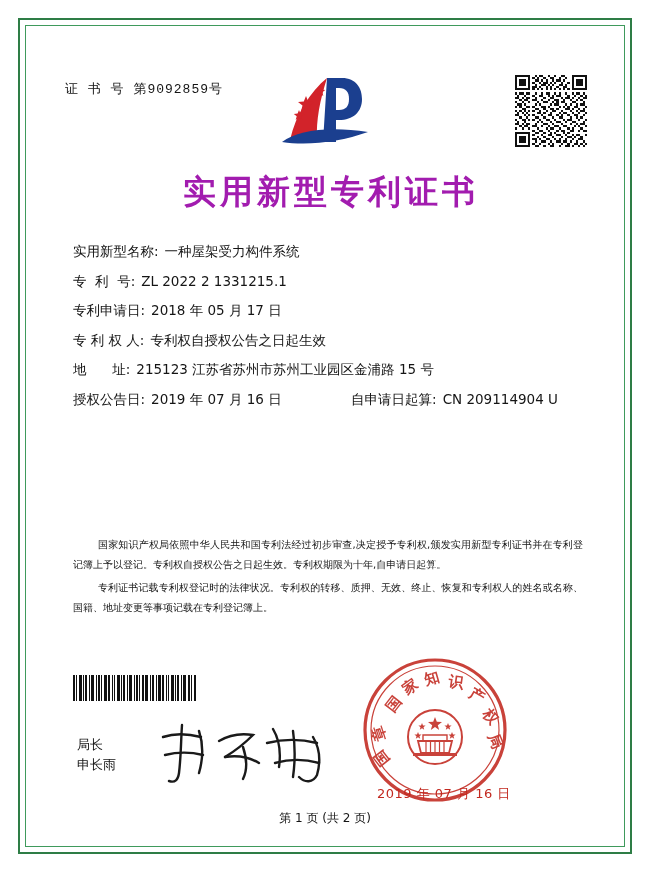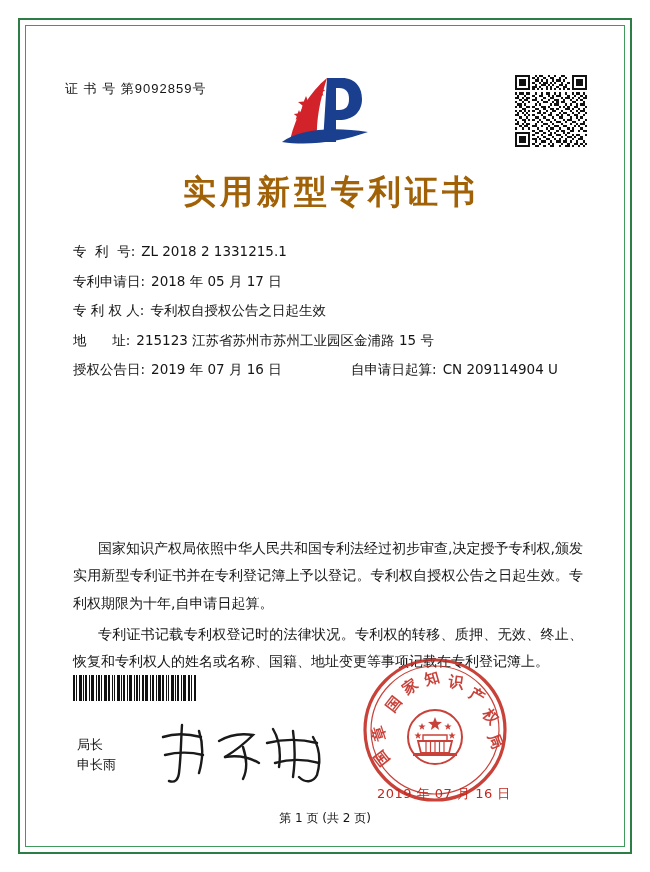--- a/index.html
+++ b/index.html
@@ -45,21 +45,21 @@
     bottom: 25px;
   }
 
   
   .cert-no {
     position: absolute;
     left: 40px;
     top: 55px;
     font-size: 13px;
     letter-spacing: 1px;
-    font-family: Liberation Sans, sans-serif;
+    font-family: Liberation Mono, monospace;
     color: #141414;
   }
   .logo {
     position: absolute;
     left: 50%;
     top: 45px;
     transform: translateX(-50%);
     width: 110px;
     height: 78px;
   }
@@ -74,21 +74,21 @@
   .main-title {
     position: absolute;
     left: 0;
     right: 0;
     top: 145px;
     text-align: center;
     font-size: 33px;
     letter-spacing: 4px;
     font-weight: bold;
     font-family: Liberation Sans, sans-serif;
-    color: #a16207;
+    color: #a21caf;
     padding-left: 12px;
   }
 
   
   .fields {
     position: absolute;
     left: 48px;
     right: 40px;
     top: 218px;
   }
@@ -119,21 +119,21 @@
   .field-value2 {
     margin-left: 6px;
   }
 
   
   .paras {
     position: absolute;
     left: 48px;
     right: 42px;
     top: 510px;
-    font-size: 14px;
+    font-size: 10px;
     line-height: 1.95;
     font-family: "DejaVu Sans", sans-serif;
     color: #161616;
     text-align: justify;
   }
   .para {
     margin: 0 0 4px 0;
     text-indent: 25px;
   }
 
@@ -280,22 +280,26 @@
           <path d="M8 31h1v1H8zM11 31h1v1h-1zM15 31h1v1h-1zM17 31h1v1h-1zM21 31h1v1h-1zM24 31h1v1h-1zM27 31h2v1h-2zM30 31h1v1h-1zM32 31h1v1h-1z"></path>
           <path d="M9 32h2v1H9zM13 32h1v1h-1zM16 32h2v1h-2zM20 32h1v1h-1zM23 32h2v1h-2zM26 32h1v1h-1zM29 32h1v1h-1zM31 32h1v1h-1z"></path>
         </g>
       </svg>
     </div>
 
     <div class="main-title">实用新型专利证书</div>
 
     <div class="fields">
       <div class="field-row">
+        <span class="field-label">实用新型名称:</span>
+        <span class="field-value">一种屋架受力构件系统</span>
+      </div>
+      <div class="field-row">
         <span class="field-label">专  利  号:</span>
-        <span class="field-value">ZL 2018 2 1331215.1</span>
+        <span class="field-value">ZL 2022 2 1331215.1</span>
       </div>
       <div class="field-row">
         <span class="field-label">专利申请日:</span>
         <span class="field-value">2018 年 05 月 17 日</span>
       </div>
       <div class="field-row">
         <span class="field-label">专 利 权 人:</span>
         <span class="field-value">专利权自授权公告之日起生效</span>
       </div>
       <div class="field-row">

